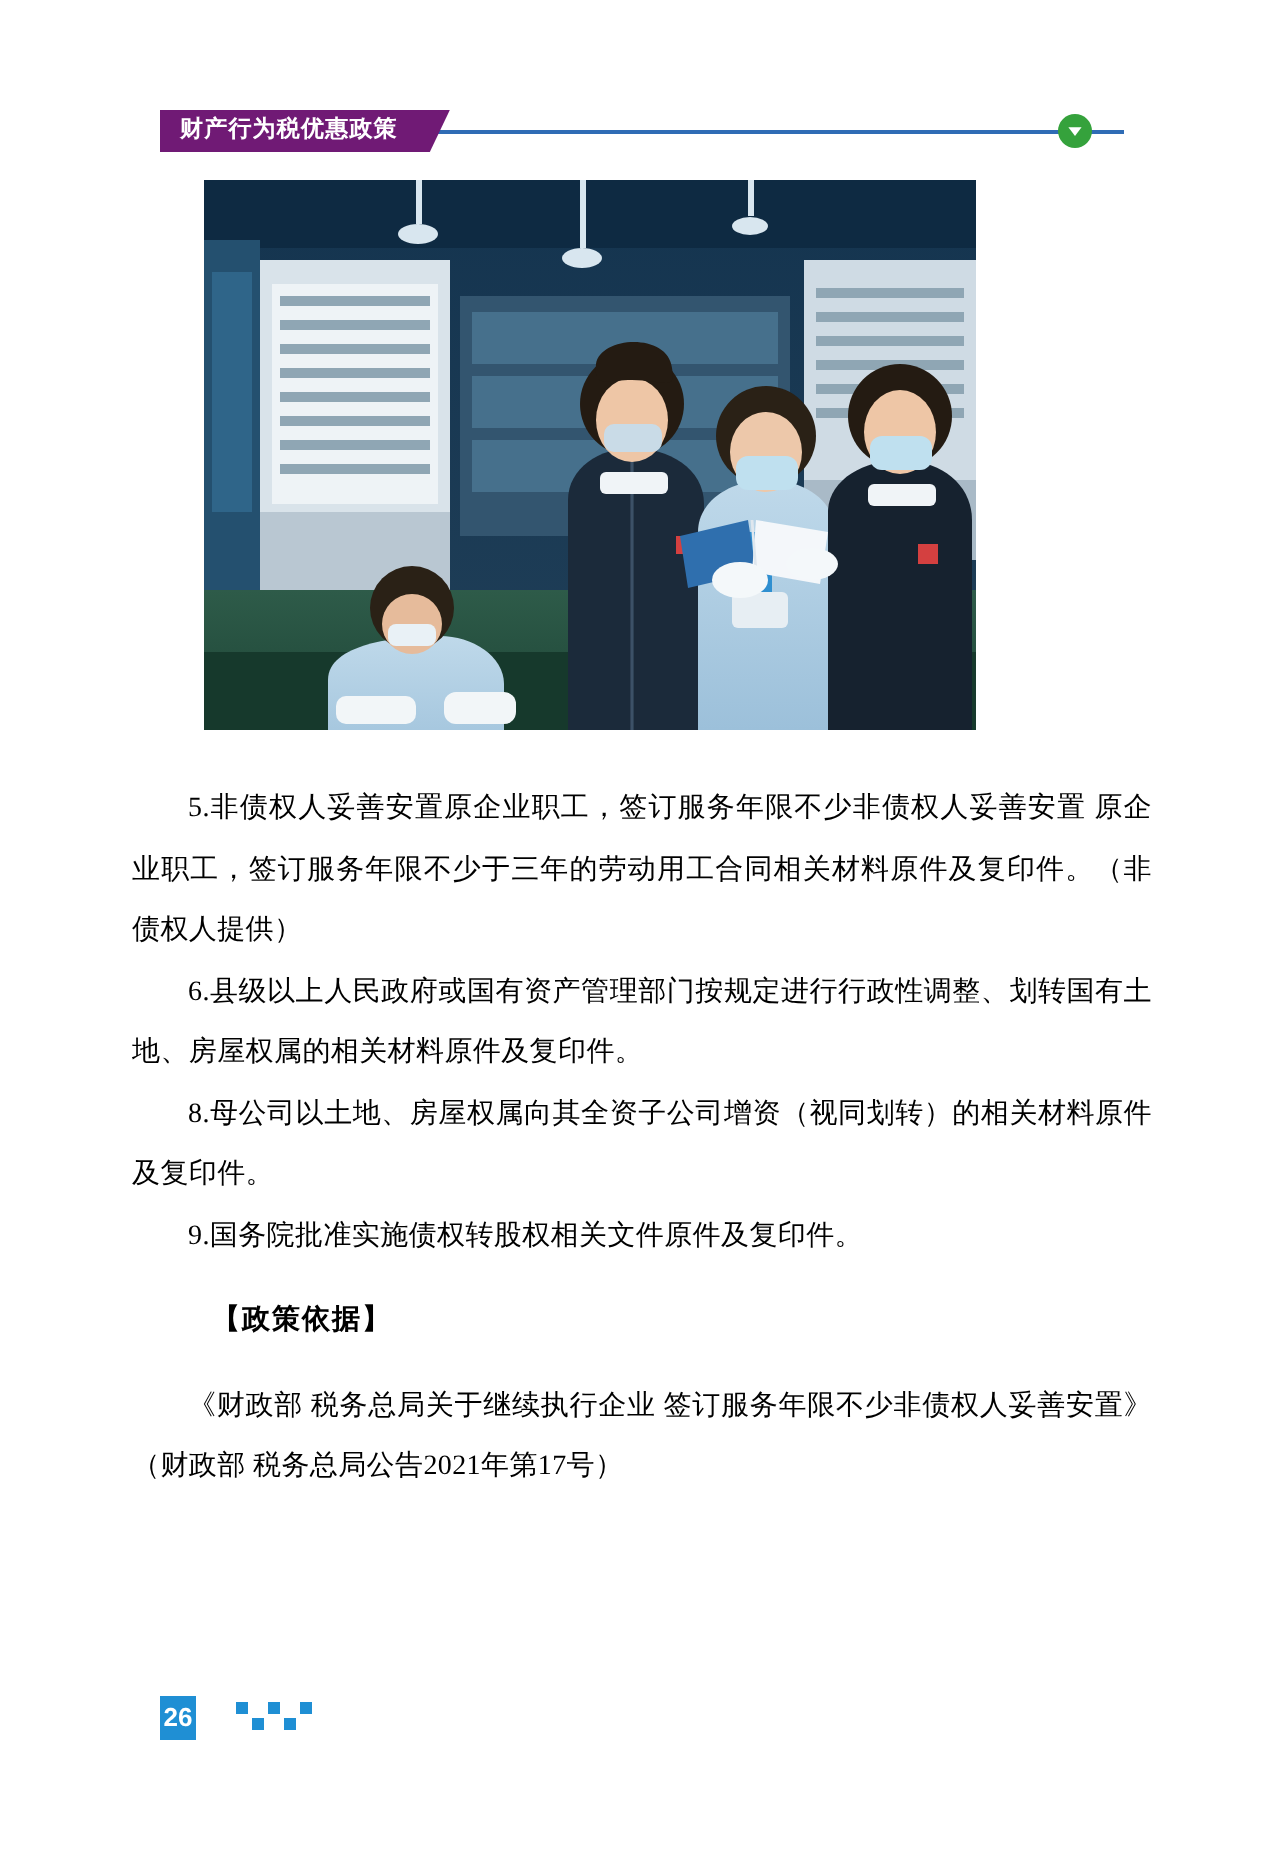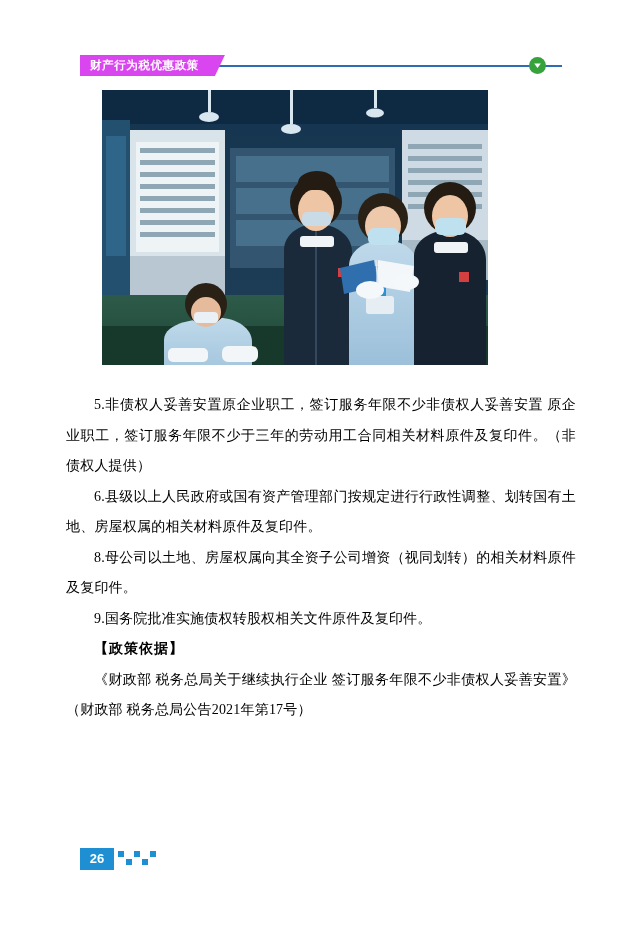--- a/index.html
+++ b/index.html
@@ -38,21 +38,21 @@
     top: 10px;
     width: 482px;
     height: 2px;
     background: #2f6cb5;
   }
   .header-tab {
     position: absolute;
     left: 0;
     top: 0;
     height: 21px;
-    background: #d946ef;
+    background: #701a75;
     color: #ffffff;
     font-family: "Liberation Sans", "DejaVu Sans", sans-serif;
     font-size: 11.5px;
     font-weight: bold;
     letter-spacing: 0.6px;
     line-height: 21px;
     padding: 0 26px 0 10px;
     box-sizing: border-box;
     white-space: nowrap;
     clip-path: polygon(0 0, 100% 0, calc(100% - 10px) 100%, 0 100%);
@@ -94,39 +94,39 @@
     text-align: justify;
     text-justify: inter-ideograph;
     letter-spacing: 0.2px;
   }
   .para {
     margin: 0 0 0 0;
     text-indent: 2em;
   }
 
   .policy-head {
-    margin: 0;
+    margin: 12px;
     text-indent: 2em;
     font-weight: bold;
     letter-spacing: 1px;
   }
 
   
   .footer {
     position: absolute;
     left: 80px;
     top: 848px;
     width: 120px;
     height: 22px;
   }
   .page-num {
     position: absolute;
     left: 0;
     top: 0;
-    width: 34px;
+    width: 18px;
     height: 22px;
     background: #1f8fd4;
     color: #ffffff;
     font-family: "Liberation Sans", "DejaVu Sans", sans-serif;
     font-size: 13px;
     font-weight: bold;
     line-height: 22px;
     text-align: center;
   }
   .footer-dots {

